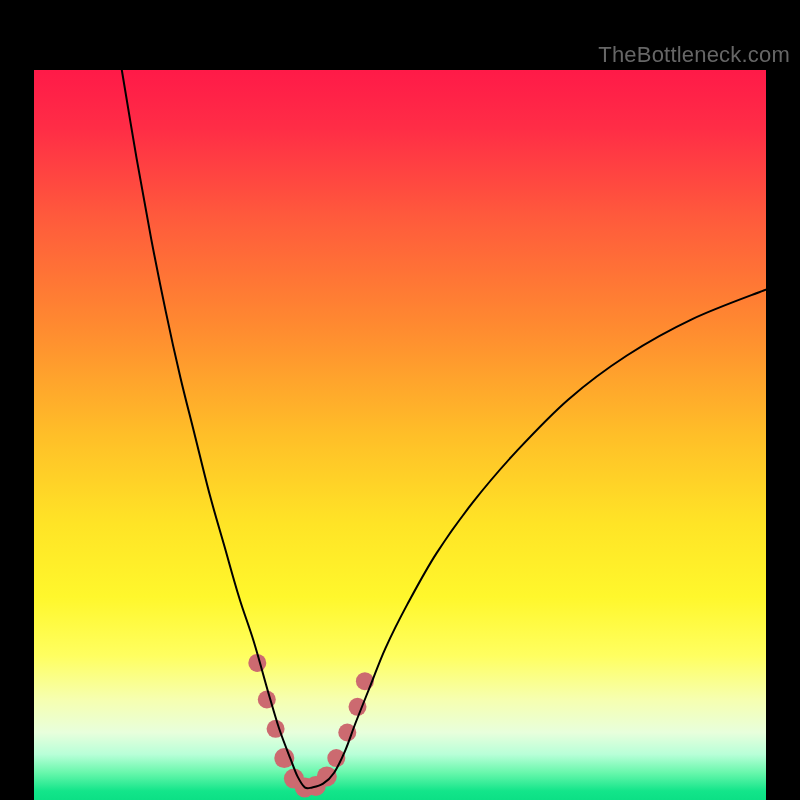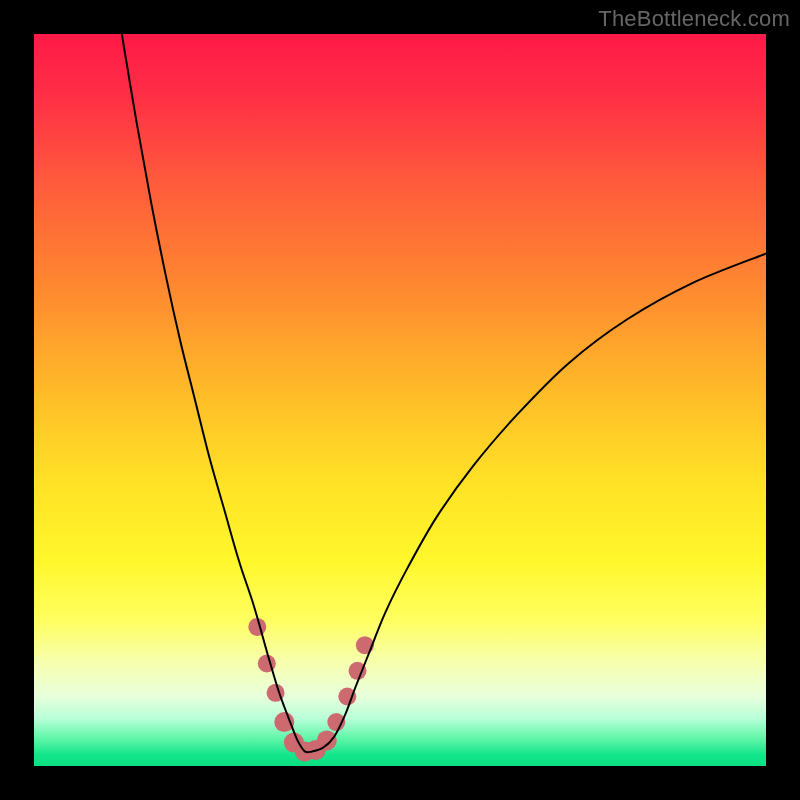--- a/index.html
+++ b/index.html
@@ -8,20 +8,21 @@
     width: 800px;
     height: 800px;
     background: #000;
     overflow: hidden;
     font-family: Arial, Helvetica, sans-serif;
   }
   .frame {
     position: absolute;
     inset: 0;
     background: #c4b5fd;
+    margin-top: 36px;
   }
   .watermark {
     position: absolute;
     top: 6px;
     right: 10px;
     color: #666;
     font-size: 22px;
     font-weight: 500;
     letter-spacing: 0.2px;
     z-index: 10;

